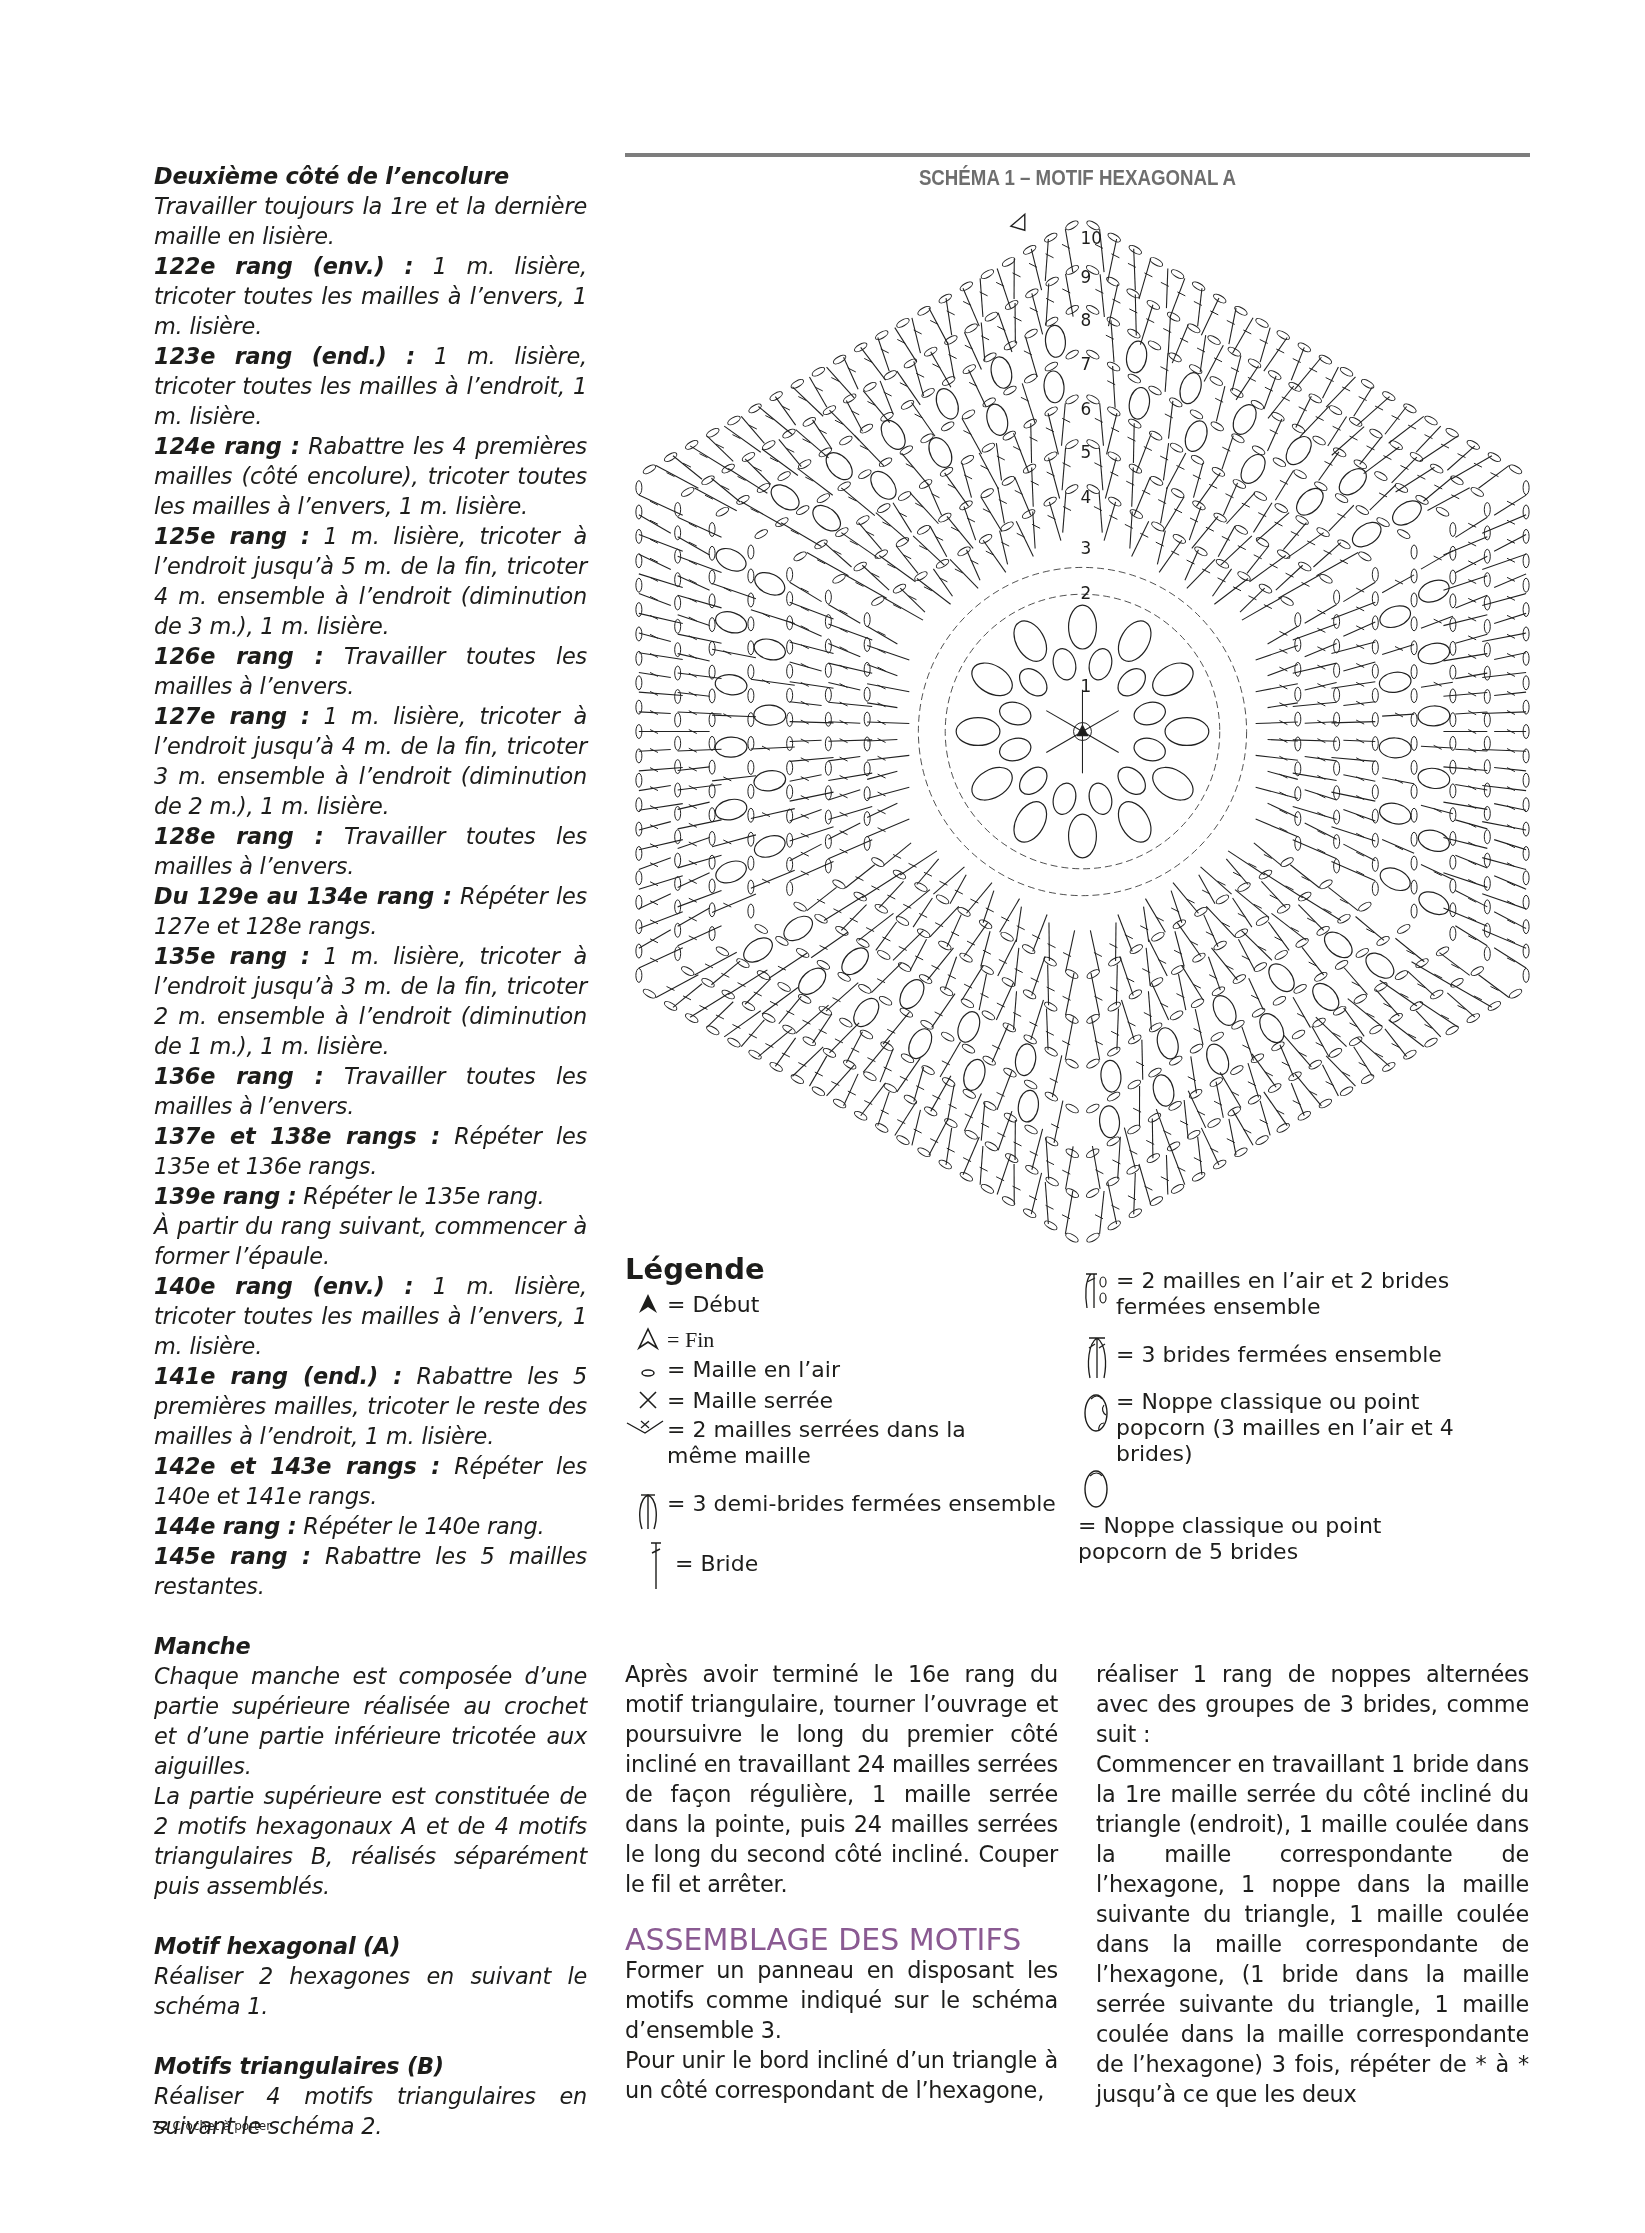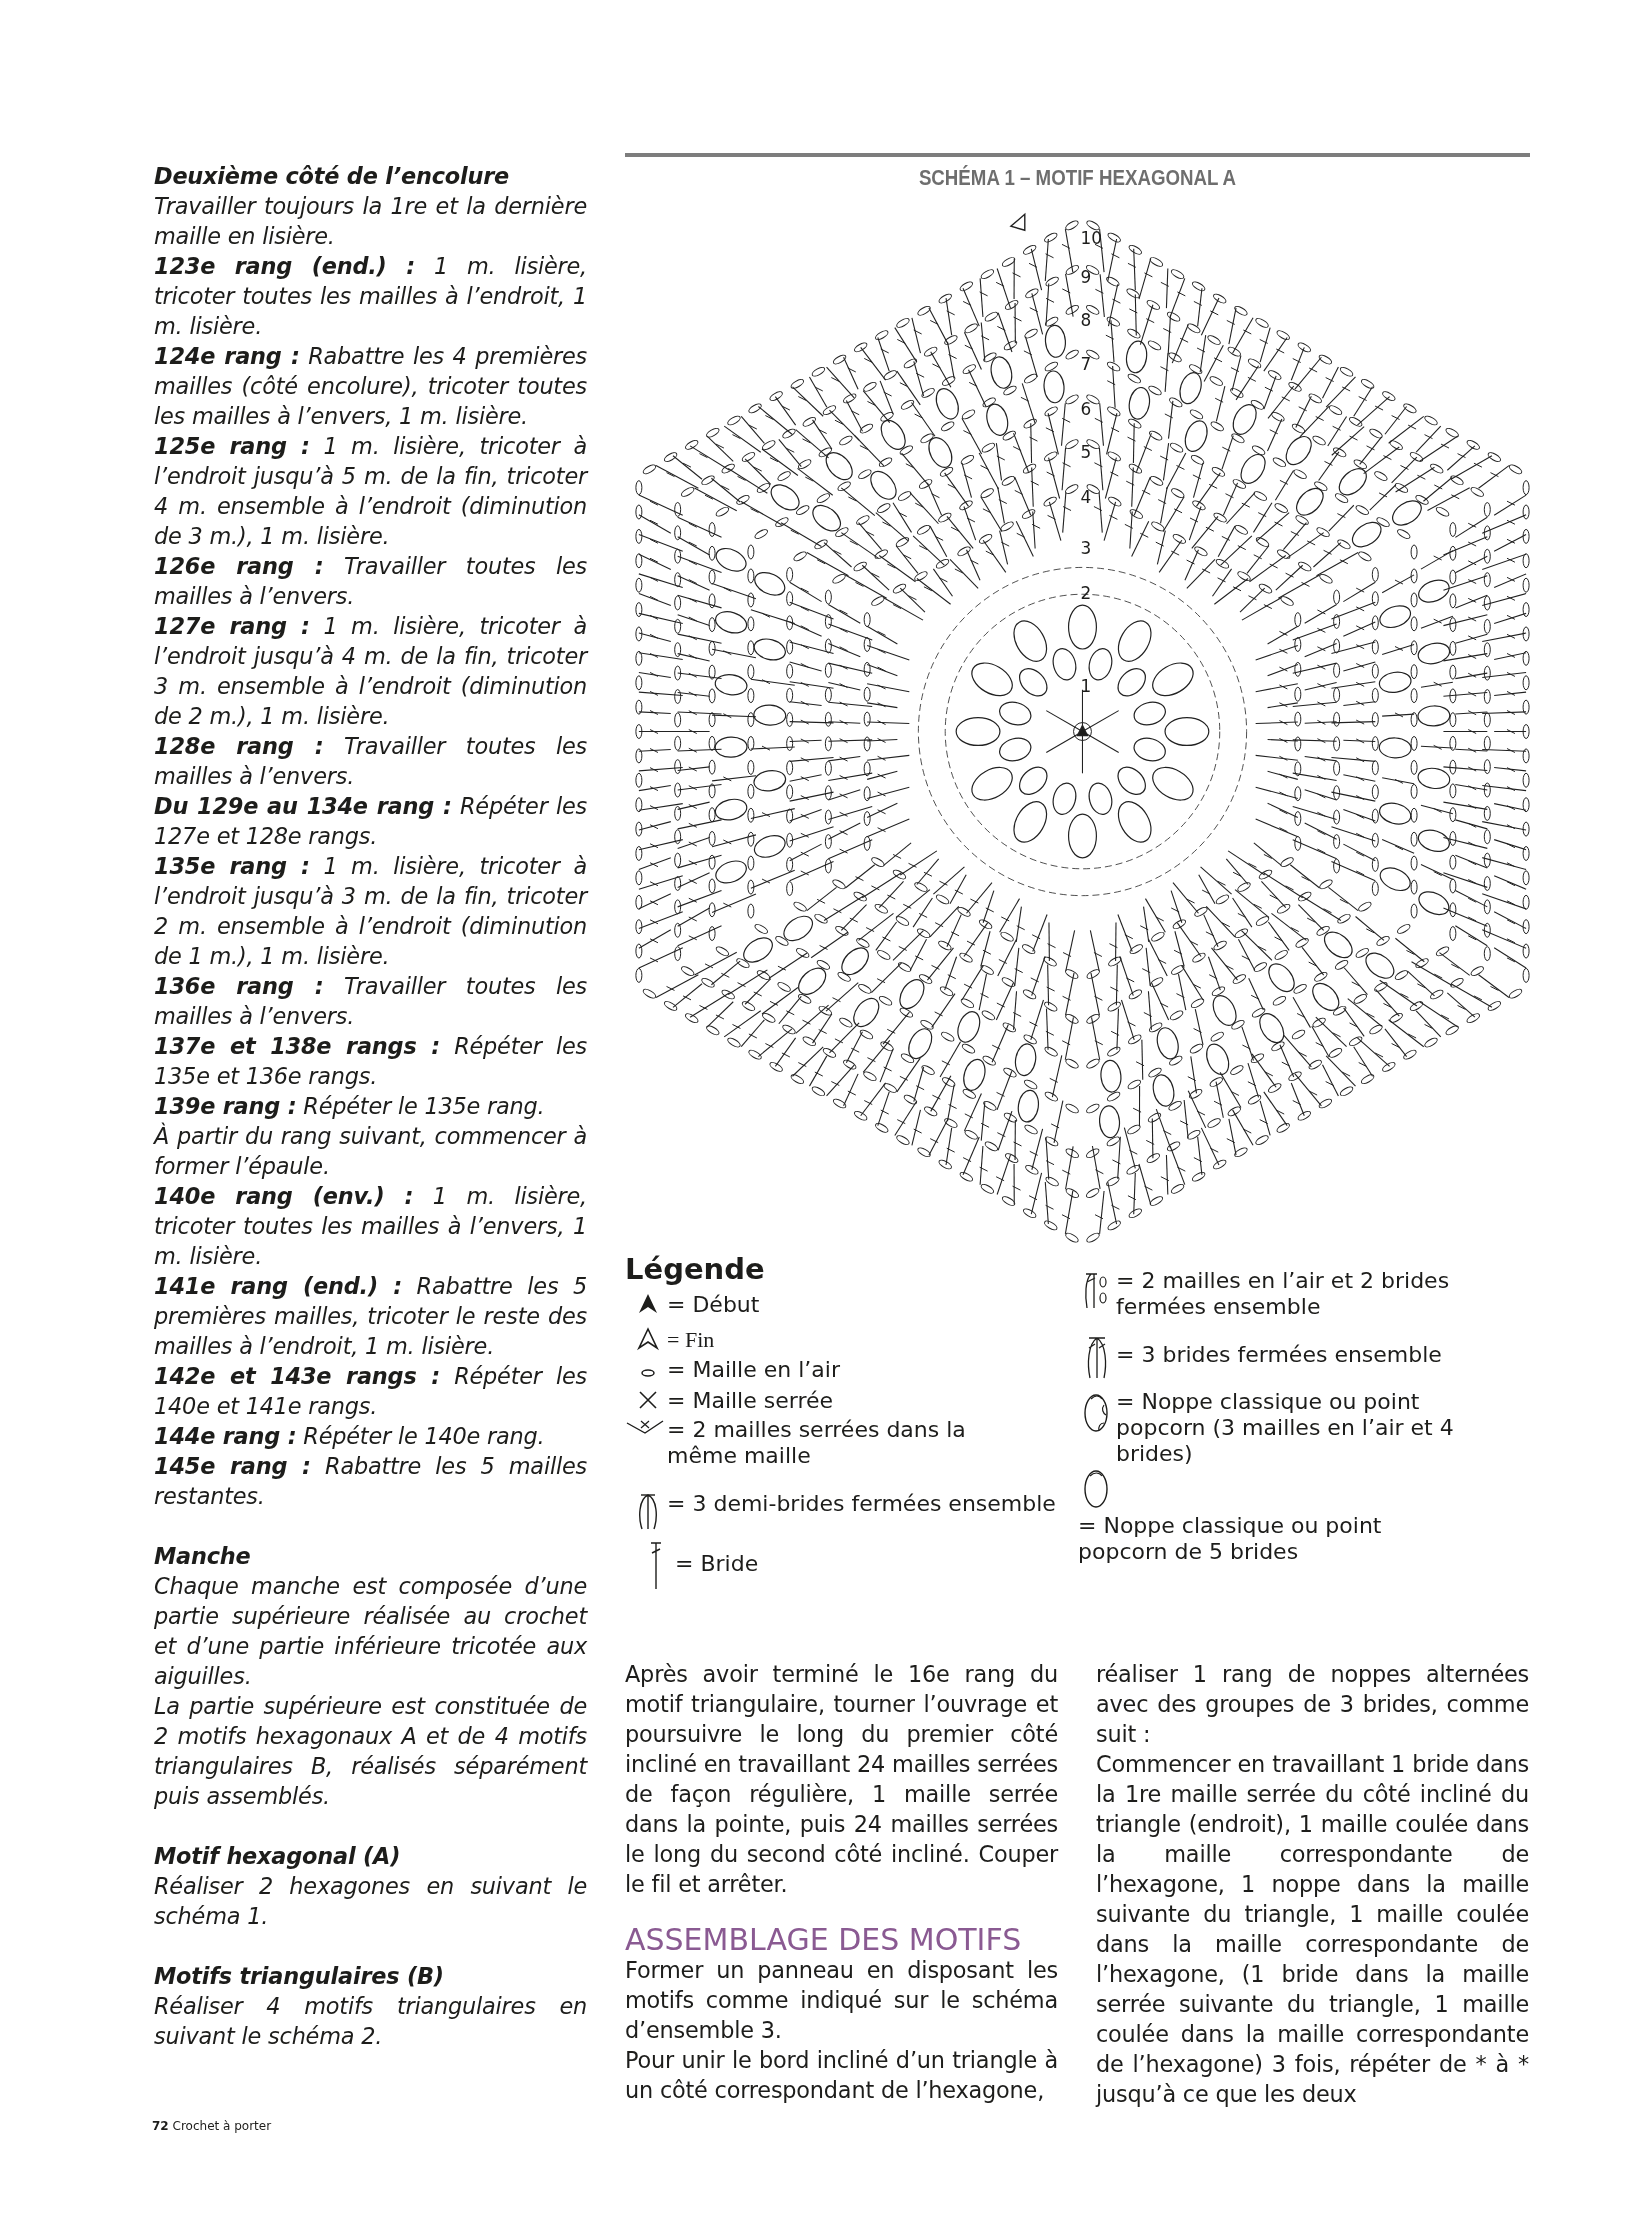--- a/index.html
+++ b/index.html
@@ -27,20 +27,21 @@
   #footer { position: absolute; left: 152px; top: 2119px; font-size: 12px; }
   #footer b { font-weight: bold; }
 </style>
 </head>
 <body>
 
 <div id="col-left" class="col">
   <p class="heading">Deuxième côté de l’encolure</p>
   <p>Travailler toujours la 1re et la dernière maille en lisière.</p>
   <div id="rows">
+      <p><b>122e rang (env.) :</b><span> 1 m. lisière, tricoter toutes les mailles à l’envers, 1 m. lisière.</span></p>
       <p><b>123e rang (end.) :</b><span> 1 m. lisière, tricoter toutes les mailles à l’endroit, 1 m. lisière.</span></p>
       <p><b>124e rang :</b><span> Rabattre les 4 premières mailles (côté encolure), tricoter toutes les mailles à l’envers, 1 m. lisière.</span></p>
       <p><b>125e rang :</b><span> 1 m. lisière, tricoter à l’endroit jusqu’à 5 m. de la fin, tricoter 4 m. ensemble à l’endroit (diminution de 3 m.), 1 m. lisière.</span></p>
       <p><b>126e rang :</b><span> Travailler toutes les mailles à l’envers.</span></p>
       <p><b>127e rang :</b><span> 1 m. lisière, tricoter à l’endroit jusqu’à 4 m. de la fin, tricoter 3 m. ensemble à l’endroit (diminution de 2 m.), 1 m. lisière.</span></p>
       <p><b>128e rang :</b><span> Travailler toutes les mailles à l’envers.</span></p>
       <p><b>Du 129e au 134e rang :</b><span> Répéter les 127e et 128e rangs.</span></p>
       <p><b>135e rang :</b><span> 1 m. lisière, tricoter à l’endroit jusqu’à 3 m. de la fin, tricoter 2 m. ensemble à l’endroit (diminution de 1 m.), 1 m. lisière.</span></p>
       <p><b>136e rang :</b><span> Travailler toutes les mailles à l’envers.</span></p>
       <p><b>137e et 138e rangs :</b><span> Répéter les 135e et 136e rangs.</span></p>

